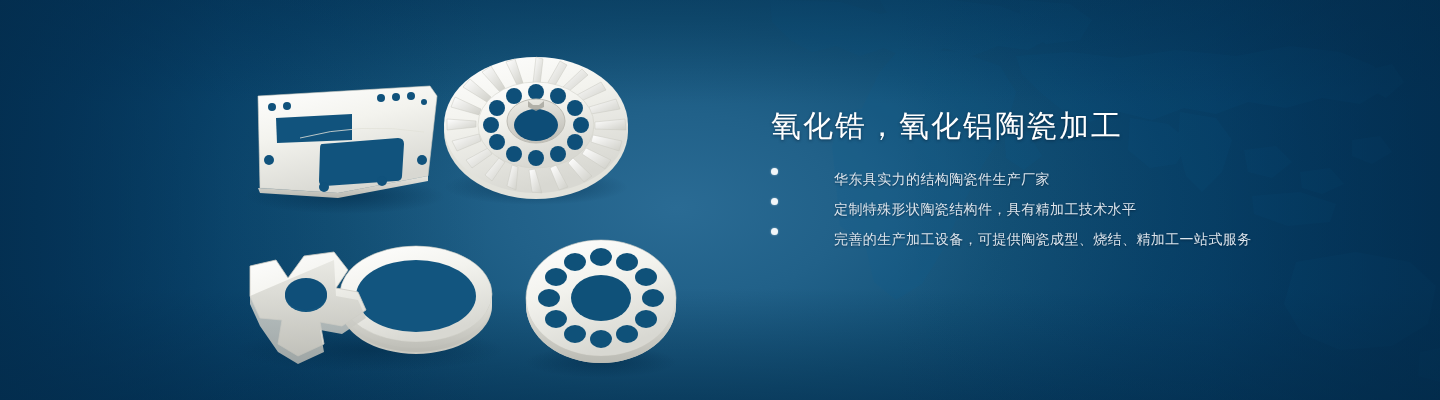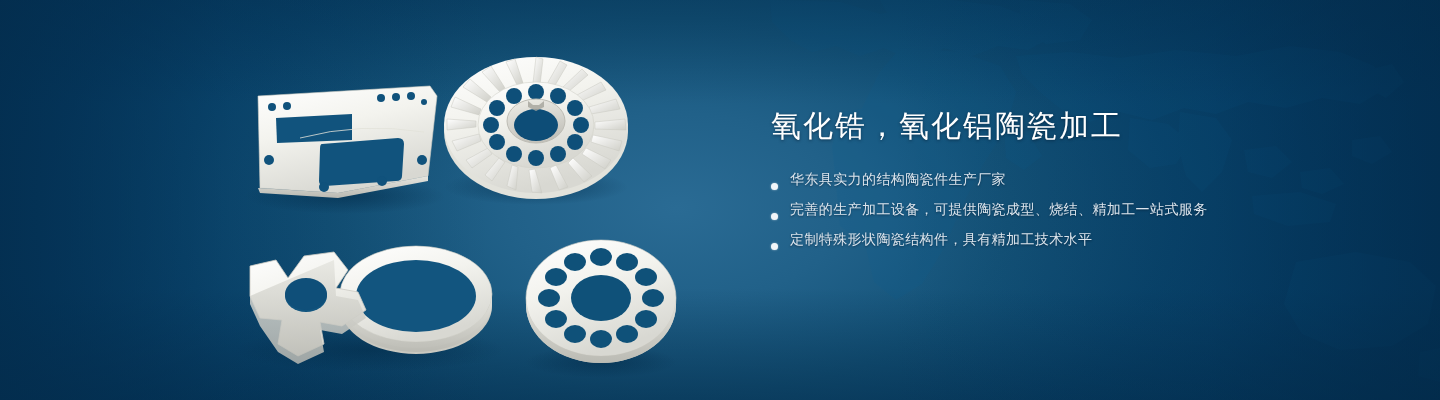--- a/index.html
+++ b/index.html
@@ -55,23 +55,24 @@
     line-height:40px;
     font-weight:400;
     text-shadow:0 1px 3px rgba(0,20,40,.55);
     margin:0 0 22px 0;
     white-space:nowrap;
   }
   ul#bullets{
     list-style:none;margin:0;padding:0;
   }
   ul#bullets li{
-    display:flex;align-items:flex-end;
+    display:flex;align-items:flex-start;
     margin-bottom:8px;
     white-space:nowrap;
+    gap:44px;
   }
   ul#bullets li:last-child{margin-bottom:0;}
   .dot{
     flex:0 0 auto;
     width:7px;height:7px;border-radius:50%;
     background:#f2f6f9;
     margin-right:12px;
     box-shadow:0 0 2px rgba(255,255,255,.6);
   }
   .btxt{
@@ -280,22 +281,22 @@
 
   <div id="copy">
     <h1 id="headline">氧化锆，氧化铝陶瓷加工</h1>
     <ul id="bullets">
       <li>
         <span class="dot"></span>
         <span class="btxt">华东具实力的结构陶瓷件生产厂家</span>
       </li>
       <li>
         <span class="dot"></span>
-        <span class="btxt">完善的生产加工设备，可提供陶瓷成型、烧结、精加工一站式服务</span>
+        <span class="btxt">定制特殊形状陶瓷结构件，具有精加工技术水平</span>
       </li>
       <li>
         <span class="dot"></span>
-        <span class="btxt">定制特殊形状陶瓷结构件，具有精加工技术水平</span>
+        <span class="btxt">完善的生产加工设备，可提供陶瓷成型、烧结、精加工一站式服务</span>
       </li>
     </ul>
   </div>
 
 </div>
 
 </body></html>

